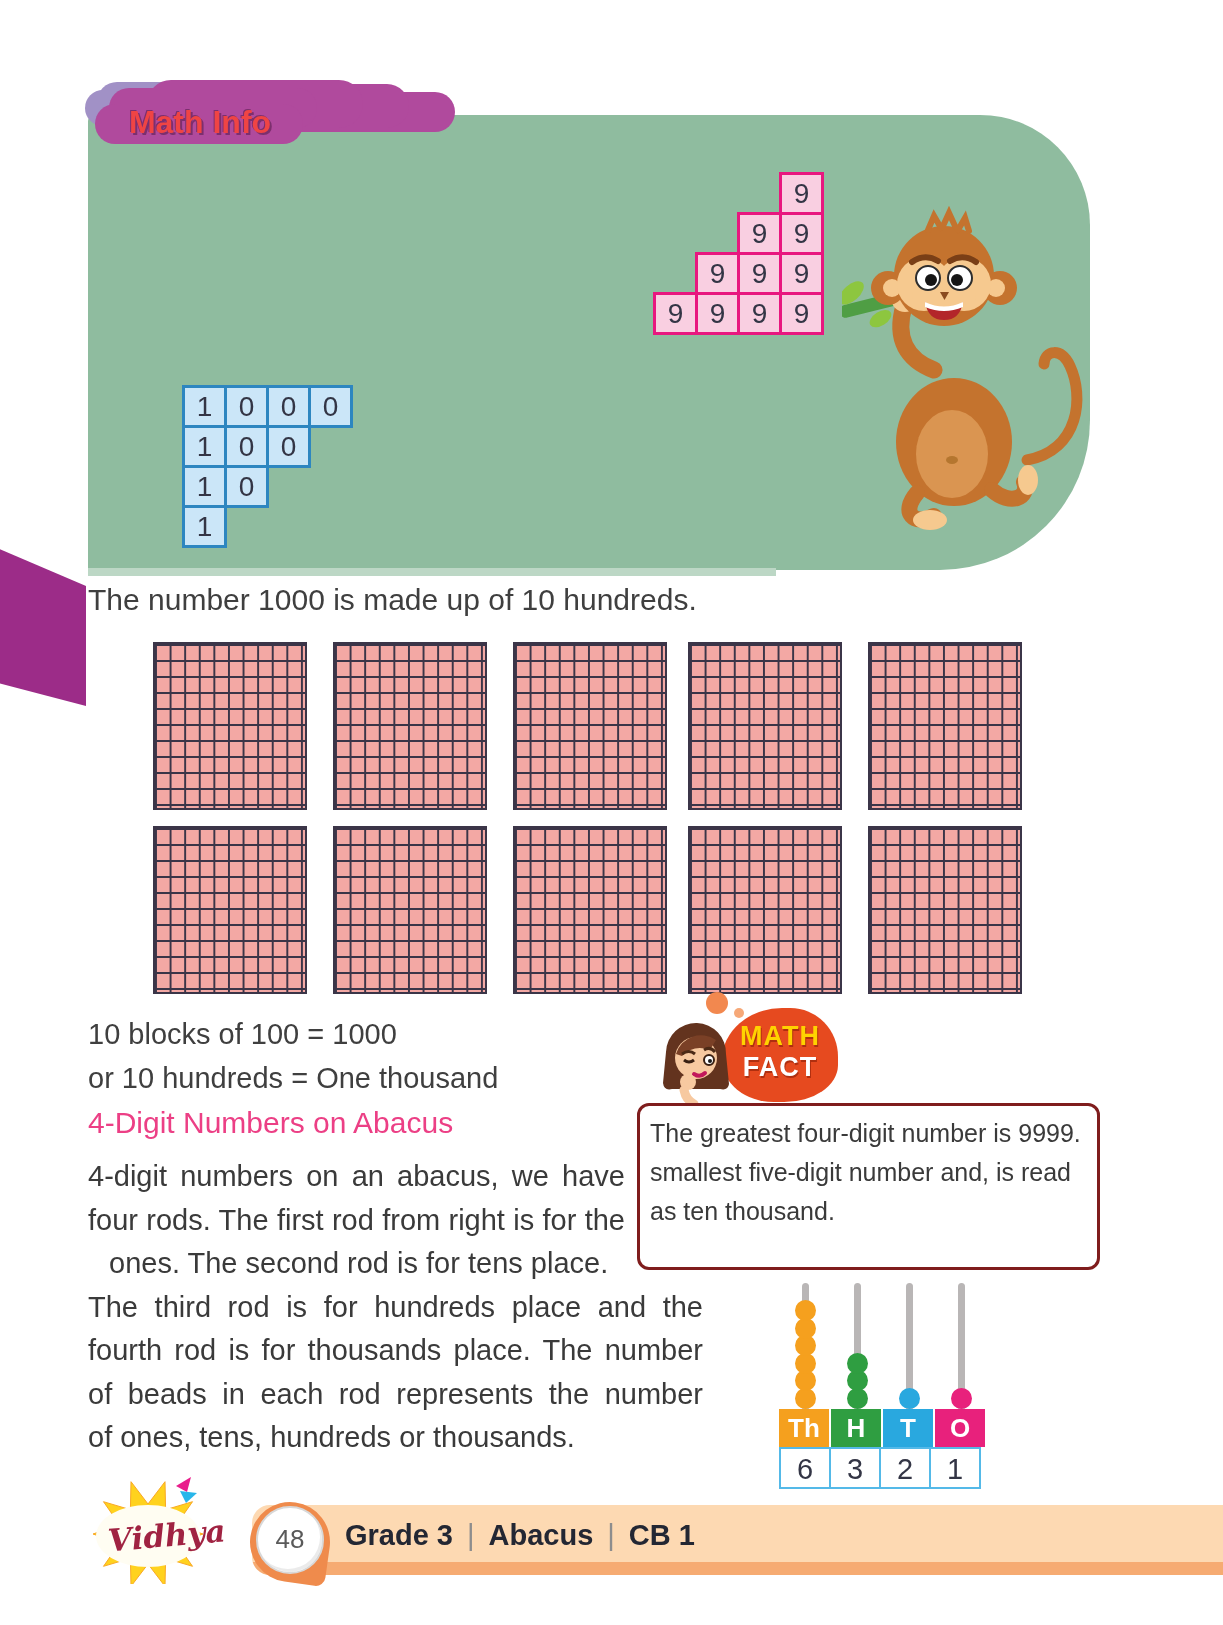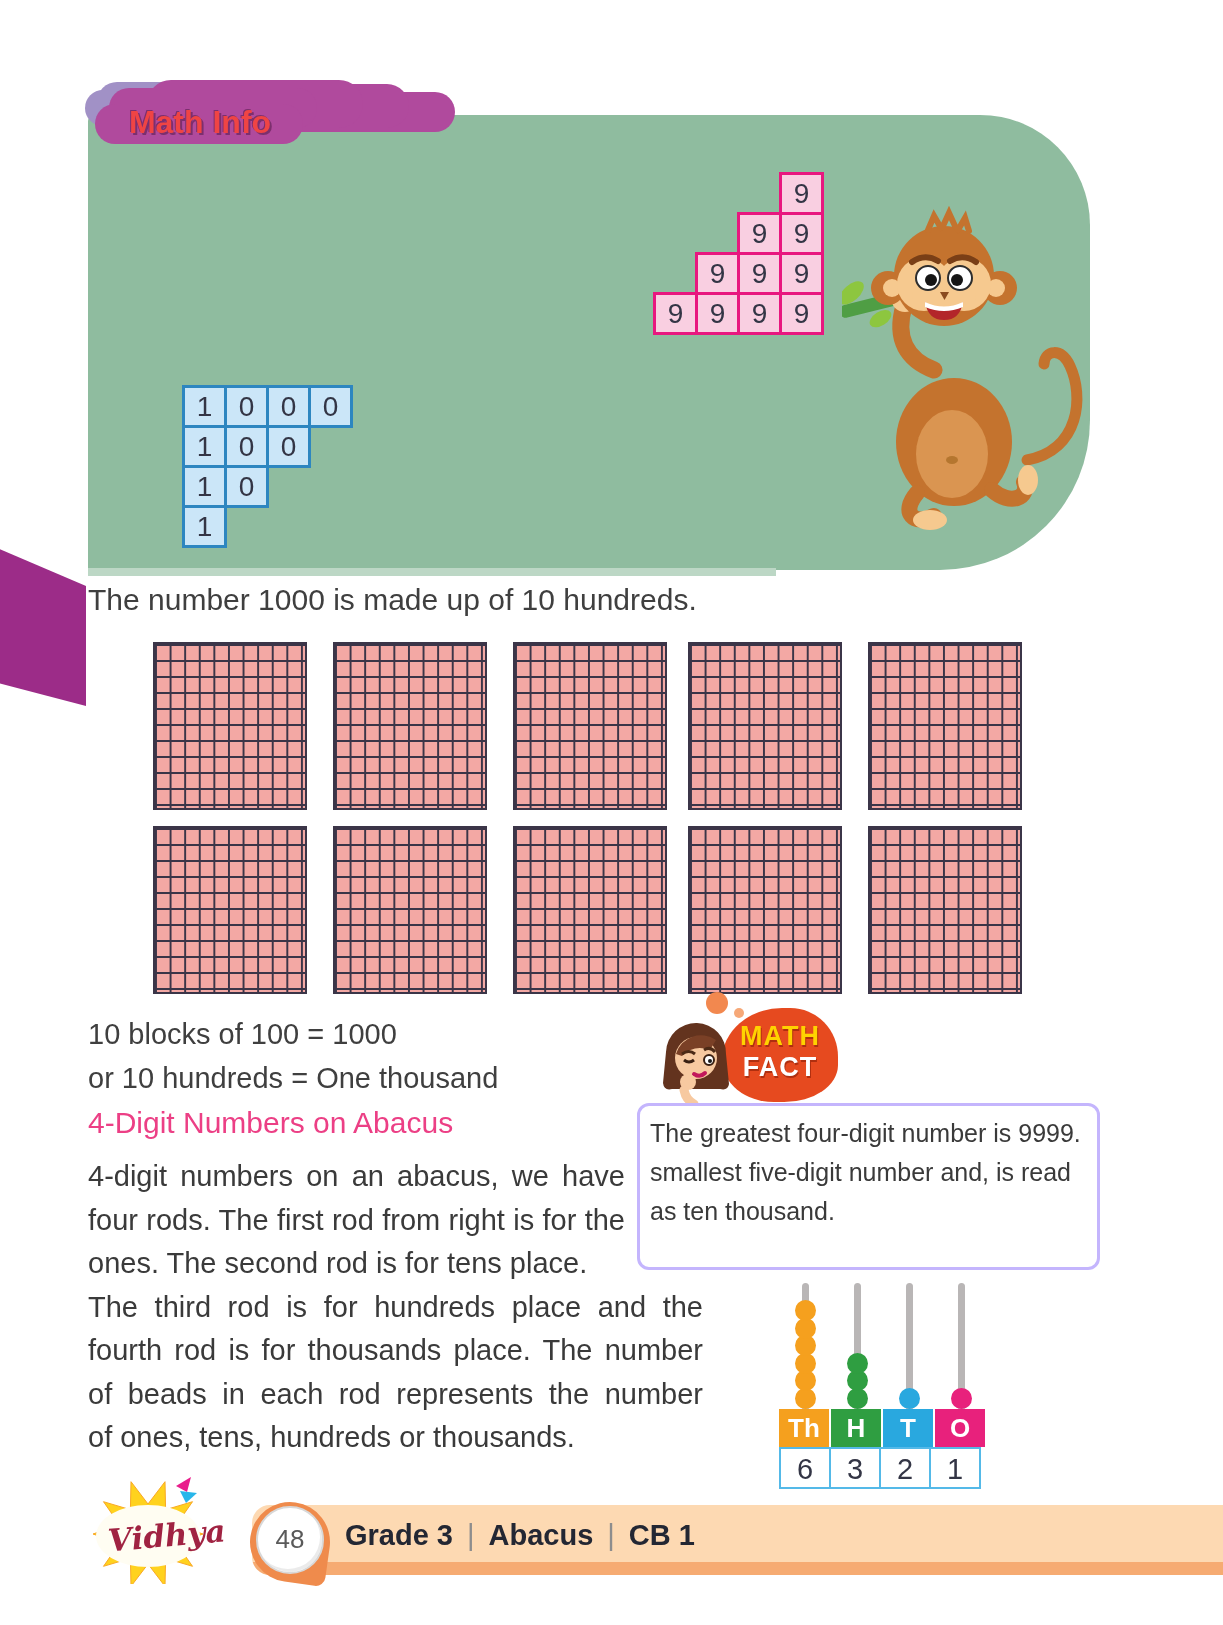--- a/index.html
+++ b/index.html
@@ -64,21 +64,21 @@
            border-radius:58% 46% 52% 50% / 62% 58% 44% 50%;}
   .mf-top{margin-top:13px;text-align:center;color:#ffd200;font-weight:bold;font-size:27px;
           letter-spacing:1px;text-shadow:1px 2px 0 rgba(120,20,0,.5);}
   .mf-bottom{text-align:center;color:#ffffff;font-weight:bold;font-size:27px;letter-spacing:1px;
              text-shadow:1px 2px 0 rgba(120,20,0,.5);}
   .mf-dot1{position:absolute;left:706px;top:992px;width:22px;height:22px;border-radius:50%;background:#f2884f;}
   .mf-dot2{position:absolute;left:734px;top:1008px;width:10px;height:10px;border-radius:50%;background:#f6a878;}
   .mf-woman{position:absolute;left:646px;top:1010px;}
 
   .fact-box{position:absolute;left:637px;top:1103px;width:463px;height:167px;box-sizing:border-box;
-            background:#ffffff;border:3px solid #c4b5fd;border-radius:12px;padding:8px 6px 0 10px;}
+            background:#ffffff;border:3px solid #7f1d1d;border-radius:12px;padding:8px 6px 0 10px;}
   .f-line{height:39px;line-height:39px;font-size:25px;color:#3a3a3a;white-space:nowrap;}
 
   
   .abacus{position:absolute;left:779px;top:1283px;width:212px;height:212px;}
   .rod{position:absolute;width:7px;height:128px;background:#b9b6b6;border-radius:4px;top:0;}
   .bead{position:absolute;width:21px;height:21px;border-radius:50%;}
   .alabel{position:absolute;top:126px;width:50px;height:38px;color:#fff;font-weight:bold;
           font-size:26px;text-align:center;line-height:38px;}
   .avalues{position:absolute;top:164px;left:0;display:flex;}
   .avalue{width:52px;height:42px;box-sizing:border-box;border:2px solid #54b9e8;background:#fff;
@@ -196,21 +196,21 @@
       <div class="hblock" style="left: 688px; top: 826px;"></div>
       <div class="hblock" style="left: 868px; top: 826px;"></div>
     </div>
   <div class="caption1">10 blocks of 100 = 1000</div>
   <div class="caption2">or 10 hundreds = One thousand</div>
 
   <div class="abacus-heading">4-Digit Numbers on Abacus</div>
   <div class="para" id="paragraph">
       <div class="p-line just" style="width: 537px;">4-digit numbers on an abacus, we have</div>
       <div class="p-line just" style="width: 537px;">four rods. The first rod from right is for the</div>
-      <div class="p-line" style="width: 537px;">ones. The second rod is for tens place.</div>
+      <div class="p-line" style="width: 537px; margin-left: 21px;">ones. The second rod is for tens place.</div>
       <div class="p-line just" style="width: 615px;">The third rod is for hundreds place and the</div>
       <div class="p-line just" style="width: 615px;">fourth rod is for thousands place. The number</div>
       <div class="p-line just" style="width: 615px;">of beads in each rod represents the number</div>
       <div class="p-line">of ones, tens, hundreds or thousands.</div>
     </div>
 
   <div class="mf-dot1"></div>
   <div class="mf-dot2"></div>
   <div class="mf-blob">
     <div class="mf-top">MATH</div>

